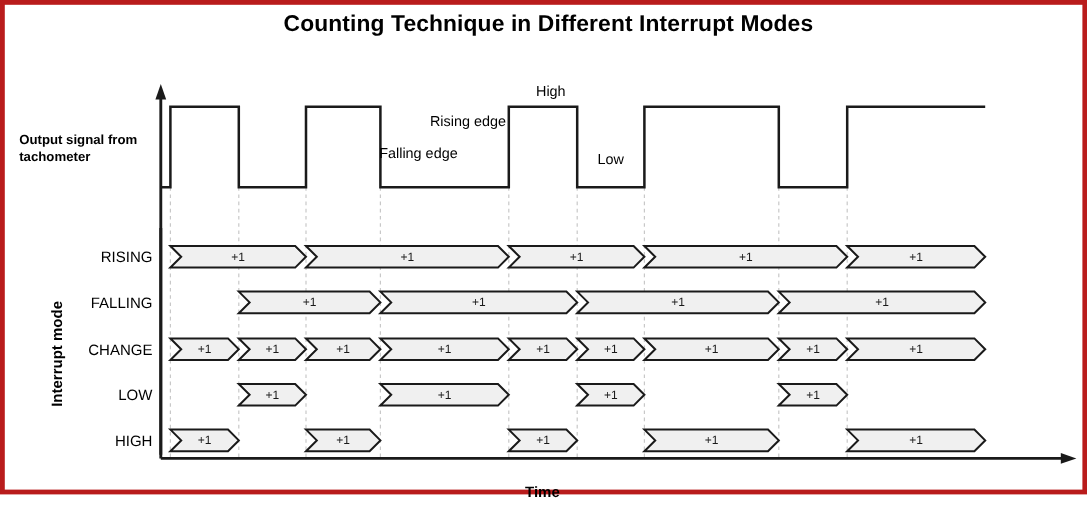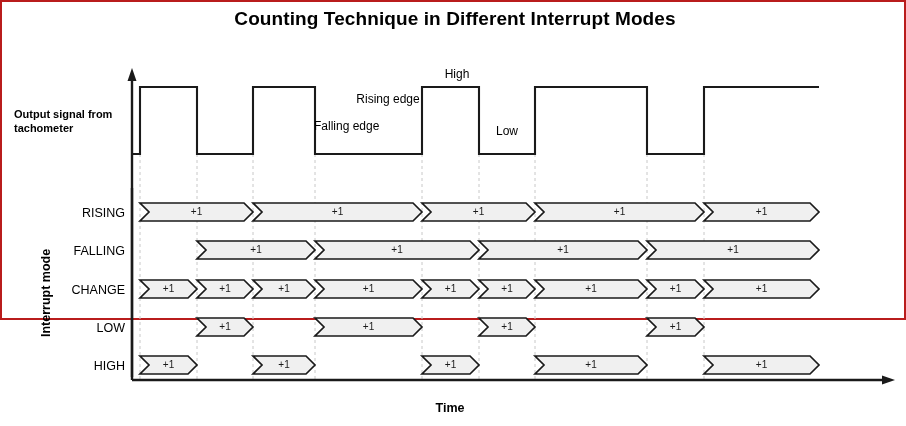--- a/index.html
+++ b/index.html
@@ -4,23 +4,23 @@
 <title>Counting Technique in Different Interrupt Modes</title>
 <style>
   html,body{margin:0;padding:0;background:#ffffff;}
   body{
     font-family:"Liberation Sans", sans-serif;
     width:906px;height:426px;overflow:hidden;
     -webkit-font-smoothing:antialiased;
   }
   #figure-frame{
     position:relative;
-    width:906px;height:320px;
+    width:906px;height:412px;
     box-sizing:border-box;
-    border:2px solid #b91c1c;
+    border:4px solid #b91c1c;
     background:#ffffff;
   }
   #diagram-title{
     position:absolute;
     left:0;top:6px;width:906px;
     text-align:center;
     font-size:19px;
     font-weight:bold;
     color:#000000;
     letter-spacing:0.1px;

